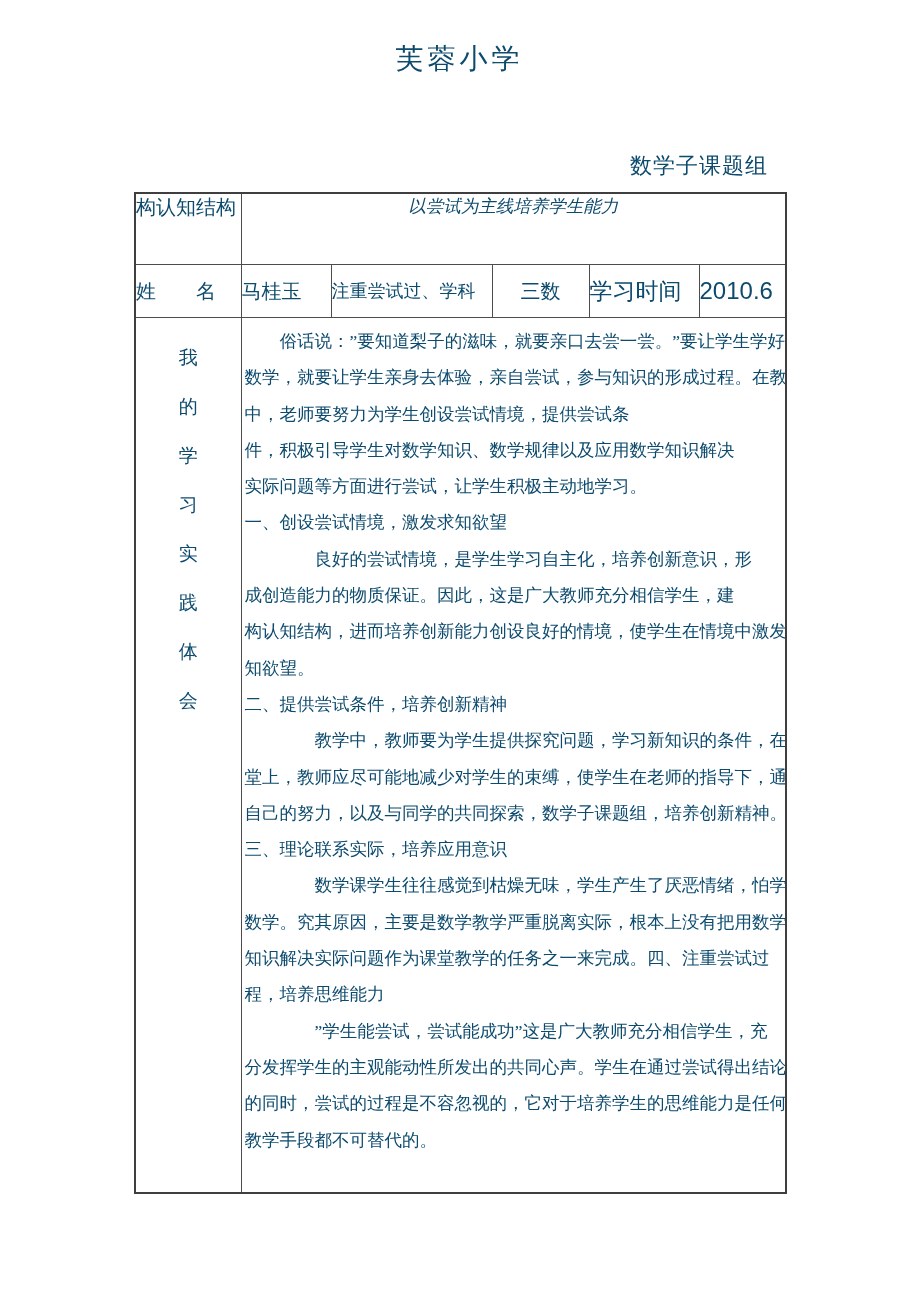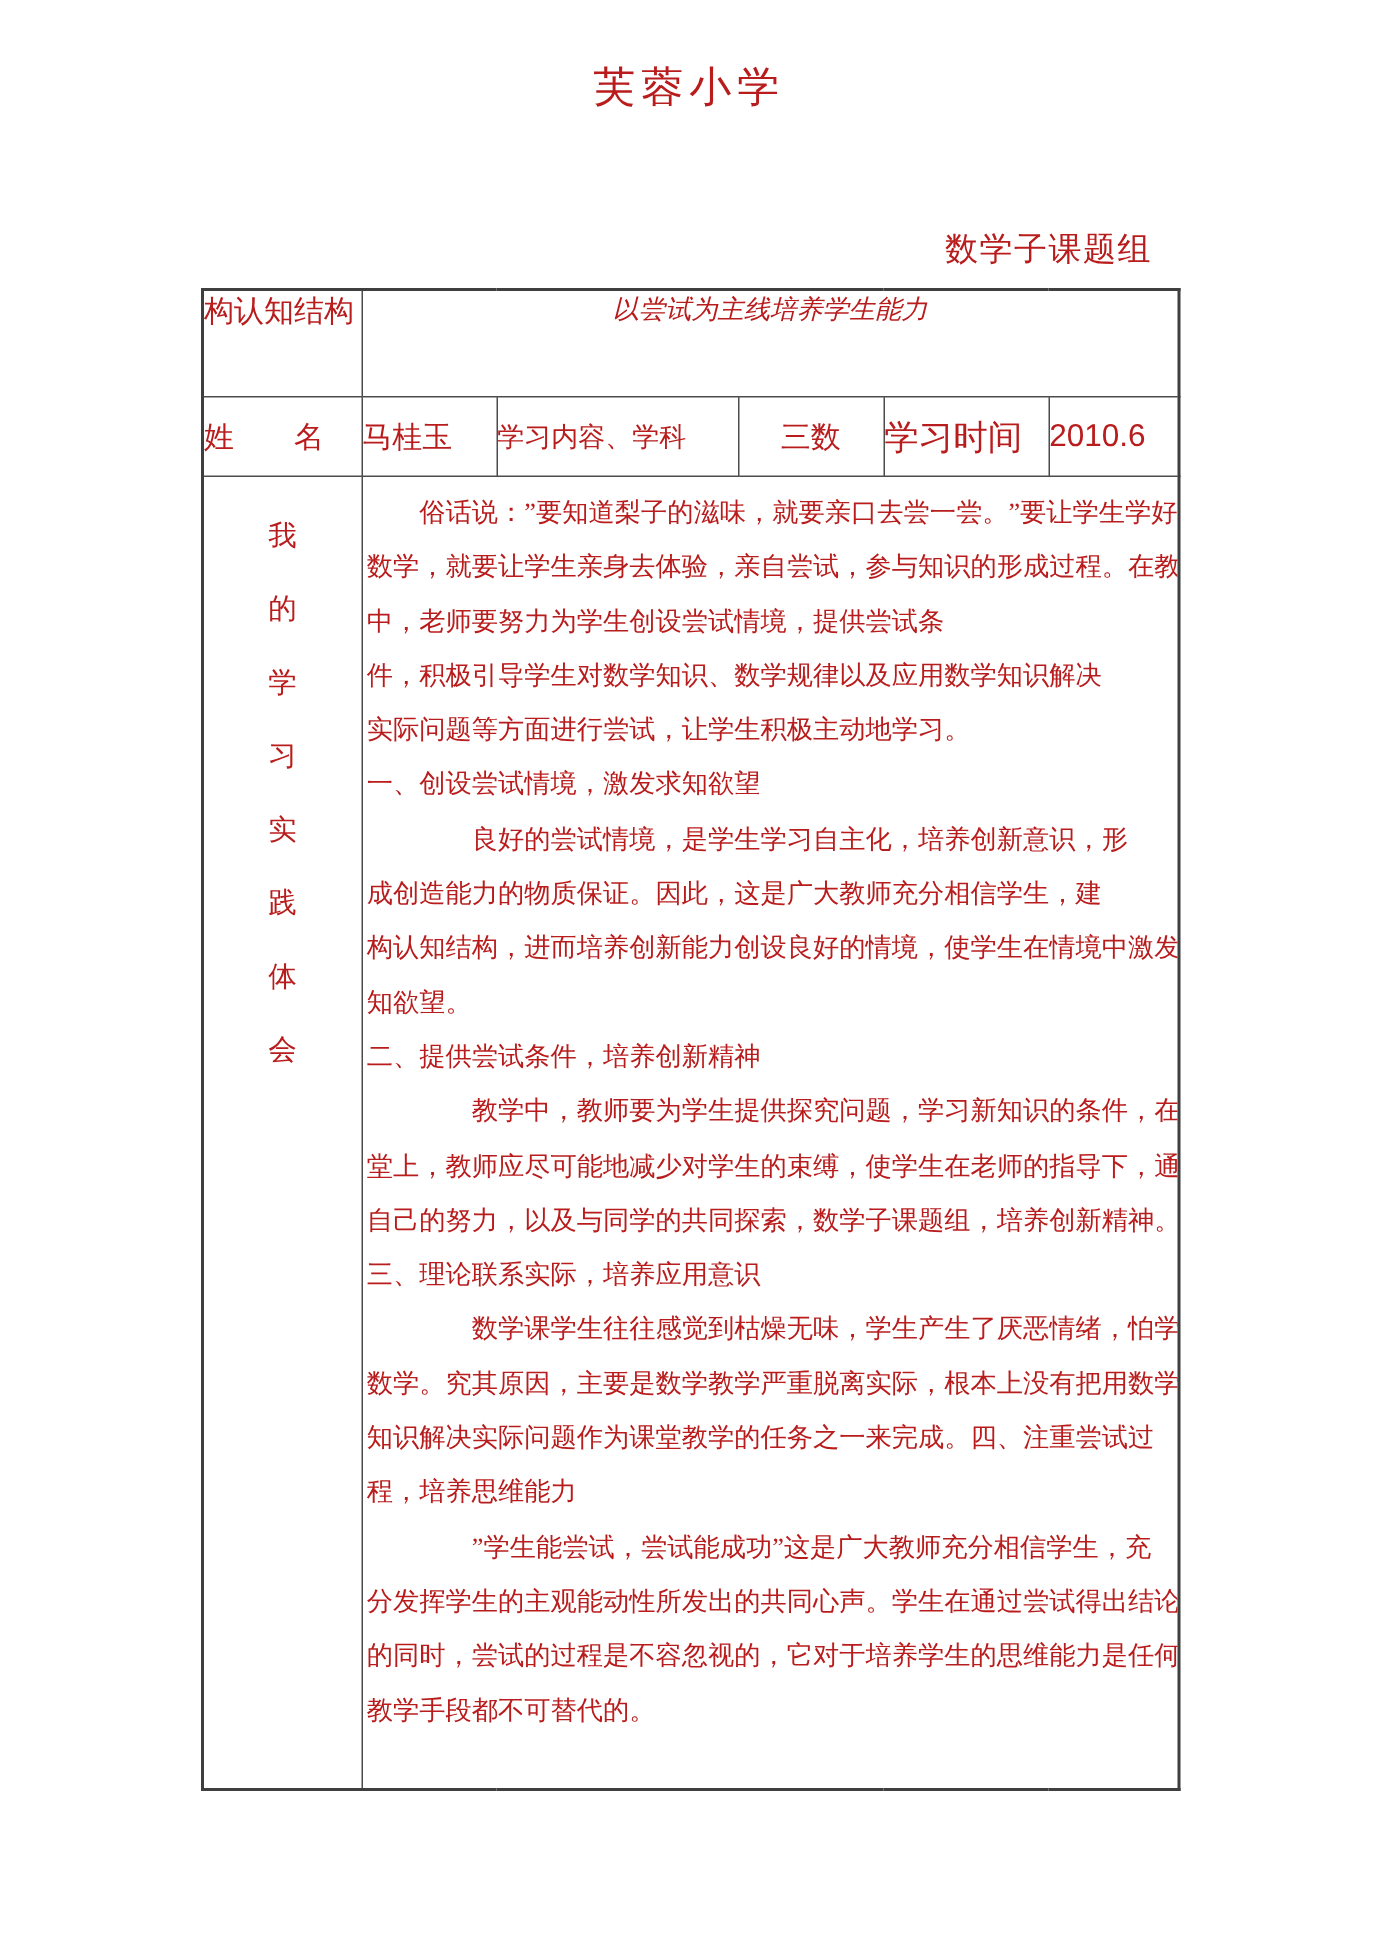--- a/index.html
+++ b/index.html
@@ -5,21 +5,21 @@
   html, body {
     margin: 0;
     padding: 0;
     background: #ffffff;
   }
   .page {
     position: relative;
     width: 920px;
     height: 1301px;
     background: #ffffff;
-    color: #b91c1c;
+    color: #0c4a6e;
     font-family: "Liberation Serif", "DejaVu Serif", serif;
     overflow: hidden;
   }
   .title1 {
     position: absolute;
     top: 44px;
     left: 134px;
     width: 651px;
     text-align: center;
     font-size: 28px;
@@ -77,21 +77,21 @@
     font-size: 17.5px;
     letter-spacing: 0;
     font-style: italic;
   }
   .name-lbl { padding-left: 2px; white-space: pre; }
   .name-val { font-size: 20px; padding-left: 3px; }
   .grade-lbl { font-size: 18px; padding-left: 6px; white-space: pre; }
   .grade-val { font-size: 20px; text-align: center; }
   .time-lbl { font-size: 23px; padding-left: 2px; white-space: pre; }
   .time-val {
-    font-size: 21px;
+    font-size: 24px;
     padding-left: 4px;
     font-family: "Liberation Sans", "DejaVu Sans", sans-serif;
   }
   .side-cell { text-align: center; }
   .side-label {
     width: 23px;
     margin: 15px auto 0 auto;
     font-size: 19px;
     line-height: 49px;
     word-break: break-all;
@@ -127,21 +127,21 @@
       <col style="width:87px">
     </colgroup>
     <tbody>
       <tr class="r1">
         <td class="lbl content-lbl">构认知结构</td>
         <td class="content-val" colspan="5">以尝试为主线培养学生能力</td>
       </tr>
       <tr class="r2">
         <td class="lbl name-lbl">姓　　名</td>
         <td class="name-val">马桂玉</td>
-        <td class="grade-lbl">学习内容、学科</td>
+        <td class="grade-lbl">注重尝试过、学科</td>
         <td class="grade-val">三数</td>
         <td class="time-lbl">学习时间</td>
         <td class="time-val">2010.6</td>
       </tr>
       <tr class="r3">
         <td class="side-cell">
           <div class="side-label">我的学习实践体会</div>
         </td>
         <td class="body-cell" colspan="5">
           <div class="essay">

